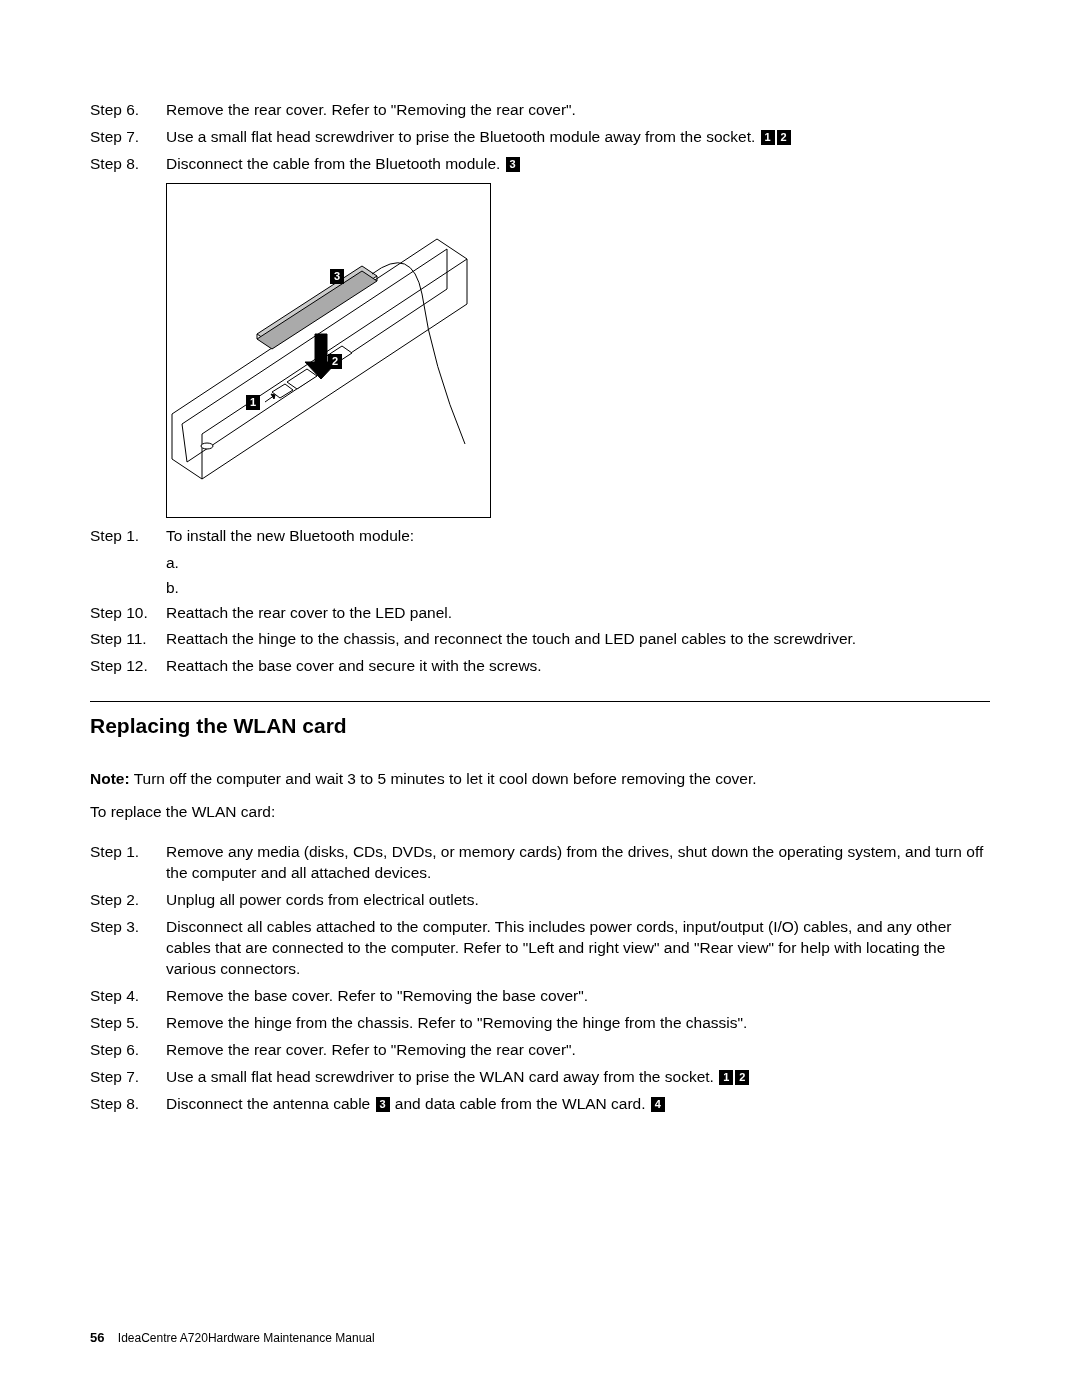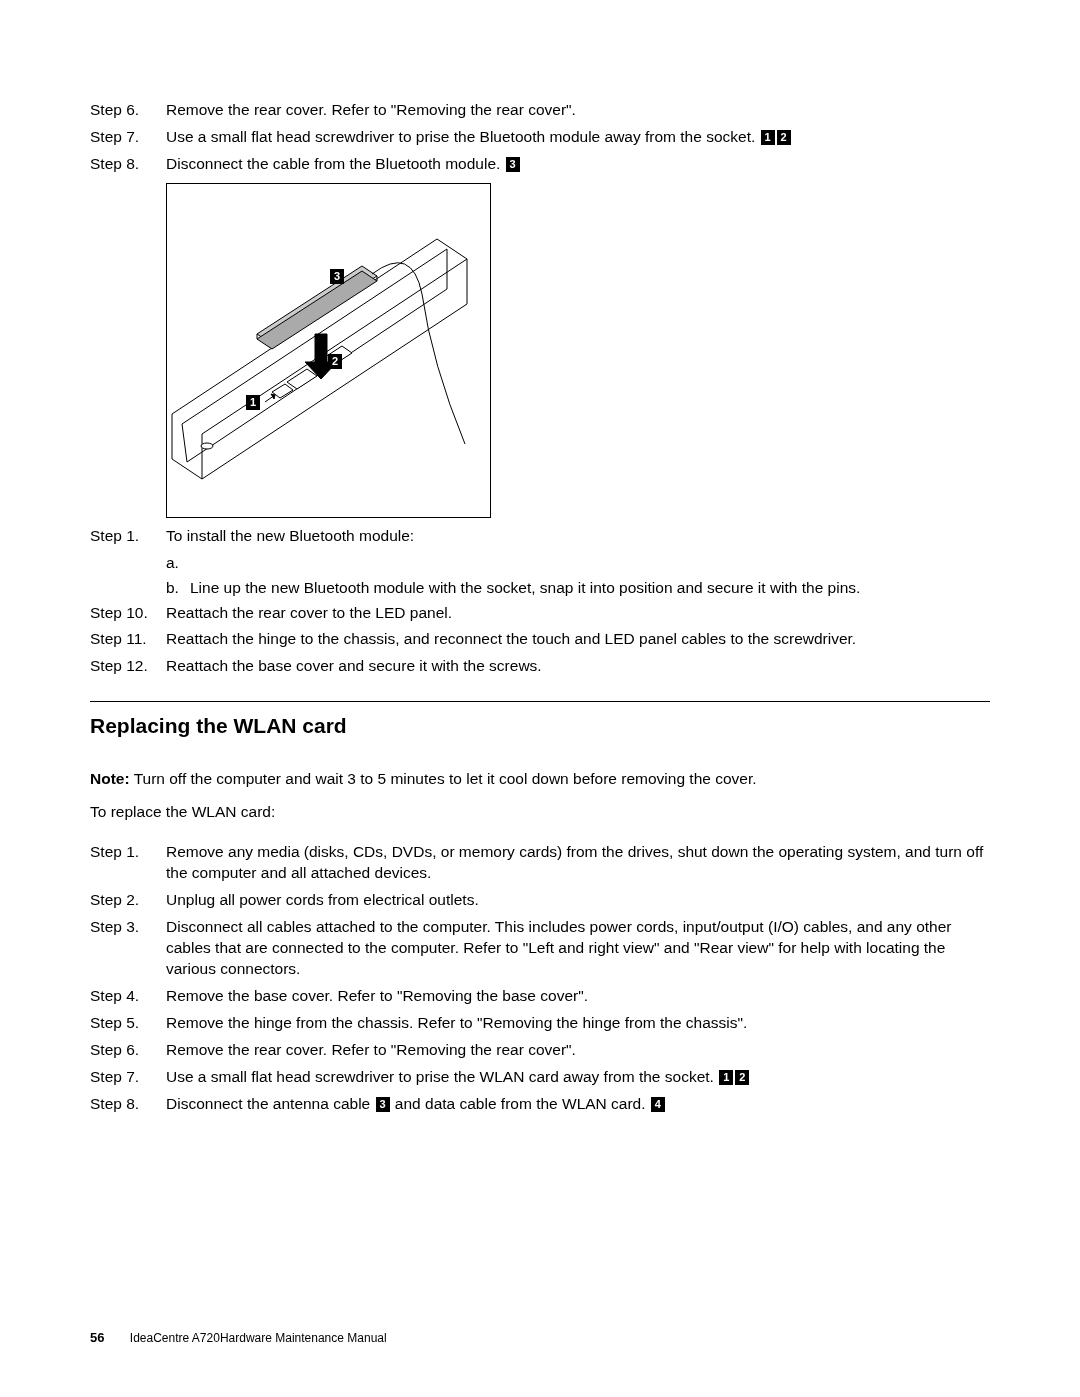--- a/index.html
+++ b/index.html
@@ -76,21 +76,21 @@
   .sub-heading {
     font-weight: normal;
     margin-bottom: 20px;
   }
   .footer {
     position: absolute;
     bottom: 50px;
     left: 90px;
     font-size: 12px;
   }
-  .footer .pn { font-weight: bold; font-size: 13px; margin-right: 22px; }
+  .footer .pn { font-weight: bold; font-size: 13px; margin-right: 10px; }
 </style>
 </head>
 <body>
 
 <div class="step-row">
   <div class="step-label">Step 6.</div>
   <div class="step-text">Remove the rear cover. Refer to "Removing the rear cover".</div>
 </div>
 <div class="step-row">
   <div class="step-label">Step 7.</div>
@@ -149,21 +149,20 @@
 
 <div class="step-row">
   <div class="step-label">Step 1.</div>
   <div class="step-text">To install the new Bluetooth module:</div>
 </div>
 <div class="sub-row">
   <div class="sub-label">a.</div>
 </div>
 <div class="sub-row">
   <div class="sub-label">b.</div>
-  <div class="sub-text">Line up the new Bluetooth module with the socket, snap it into position and secure it with the pins.</div>
 </div>
 
 <div class="step-row">
   <div class="step-label">Step 10.</div>
   <div class="step-text">Reattach the rear cover to the LED panel.</div>
 </div>
 <div class="step-row">
   <div class="step-label">Step 11.</div>
   <div class="step-text">Reattach the hinge to the chassis, and reconnect the touch and LED panel cables to the screwdriver.</div>
 </div>

